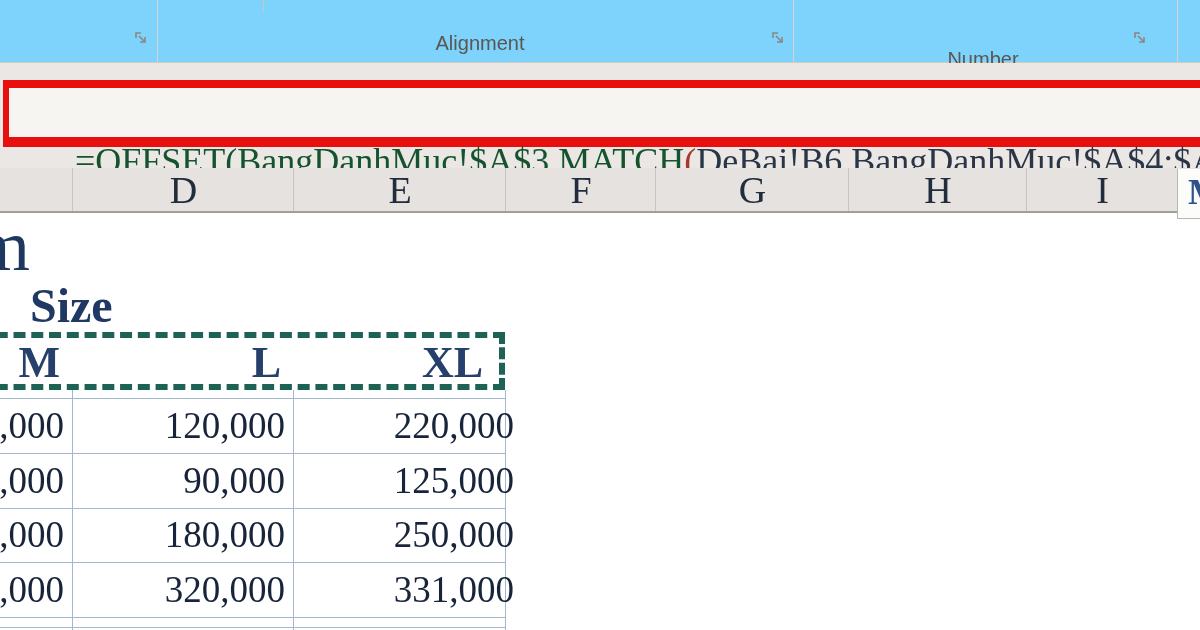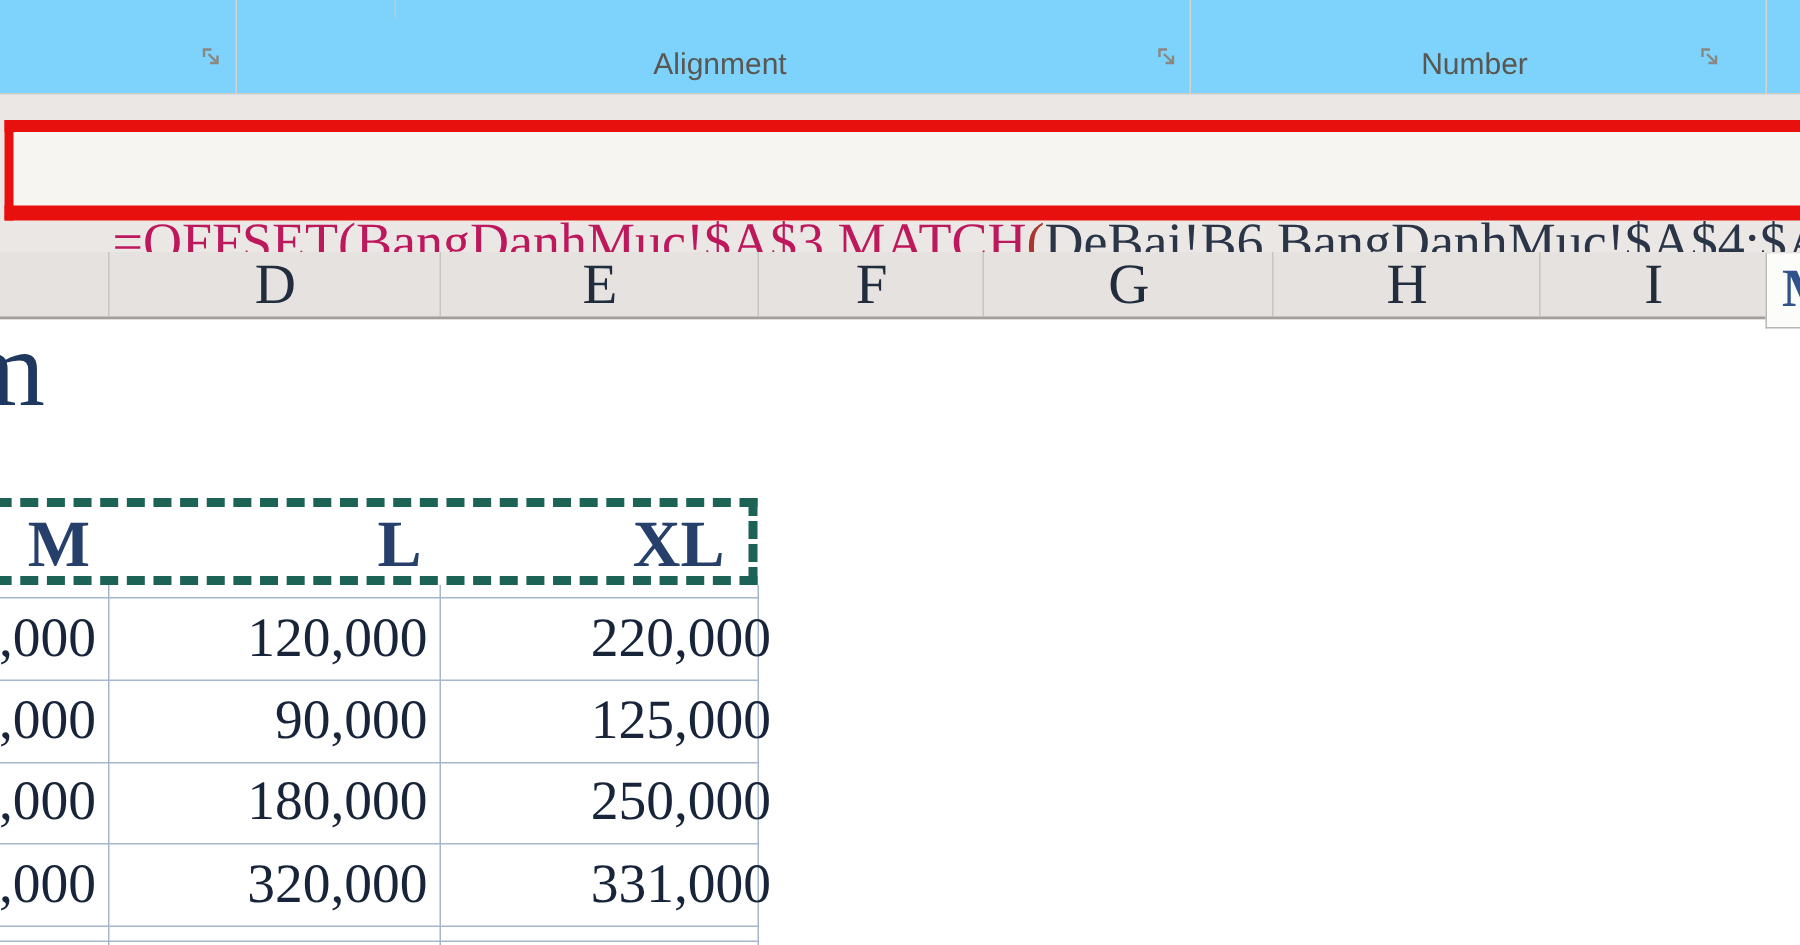--- a/index.html
+++ b/index.html
@@ -9,21 +9,21 @@
   
   .ribbon{position:absolute;left:0;top:0;width:1200px;height:62px;
           background:#7dd3fc;border-bottom:1px solid #CFCBC7;}
   .rb-div{position:absolute;top:0;height:62px;width:1px;background:#D6D2CE;}
   .rb-div.d1{left:157px}.rb-div.d2{left:793px}.rb-div.d3{left:1177px}
   .rb-stub{position:absolute;left:263px;top:0;height:12px;width:1px;background:#C9C5C1;}
   .group-label{position:absolute;top:30px;height:26px;line-height:26px;
                font-family:"Liberation Sans",sans-serif;font-size:20px;color:#5A5651;
                text-align:center;}
   .group-label.g-align{left:400px;width:160px;}
-  .group-label.g-number{left:903px;width:160px;}
+  .group-label.g-number{left:903px;width:160px;margin-top:16px;}
   .launcher{position:absolute;top:30px;width:17px;height:17px;cursor:pointer;}
   .launcher.l1{left:133px}.launcher.l2{left:770px}.launcher.l3{left:1132px}
 
   
   .midband{position:absolute;left:0;top:63px;width:1200px;height:105px;background:#EAE7E4;}
 
   
   .red-box{position:absolute;left:3px;top:80px;width:1205px;height:67px;box-sizing:border-box;
            border:solid #E8100F;border-width:8px 0 10px 6px;background:#F7F5F2;}
   .formula{position:absolute;left:12px;top:0;height:49px;line-height:49px;
@@ -101,37 +101,38 @@
         <path d="M6 6 L12 12" fill="none" stroke="#8A8782" stroke-width="1.6"></path>
         <path d="M12 7 V12 H7" fill="none" stroke="#8A8782" stroke-width="1.6"></path>
       </svg>
     </div>
   </div>
 
   <div class="midband"></div>
 
   <div class="red-box">
     <div class="formula">
-      <span style="color: #be185d; text-align: right;">=OFFSET(BangDanhMuc!$A$3,MATCH</span><span style="color: rgb(168, 56, 47);">(</span><span style="color: rgb(42, 53, 71);">DeBai!B6,BangDanhMuc!$A$4:$A$19,0</span>
+      <span style="color: #14532d; text-align: right;">=OFFSET(BangDanhMuc!$A$3,MATCH</span><span style="color: rgb(168, 56, 47);">(</span><span style="color: rgb(42, 53, 71);">DeBai!B6,BangDanhMuc!$A$4:$A$19,0</span>
     </div>
   </div>
 
   <div class="col-headers">
     <div class="ch-cell ch0"></div>
     <div class="ch-cell ch1 bl">D</div>
     <div class="ch-cell ch2 bl">E</div>
     <div class="ch-cell ch3 bl">F</div>
     <div class="ch-cell ch4 bl">G</div>
     <div class="ch-cell ch5 bl">H</div>
     <div class="ch-cell ch6 bl">I</div>
   </div>
 
   <div class="sheet"></div>
 
   <div class="title-m">m</div>
+  <div class="size-label">Size</div>
 
   <div class="sel-rect"></div>
 
   <div class="thead-row">
     <div class="cell c1">M</div>
     <div class="cell c2">L</div>
     <div class="cell c3">XL</div>
   </div>
 
   <div class="gv v1"></div>

